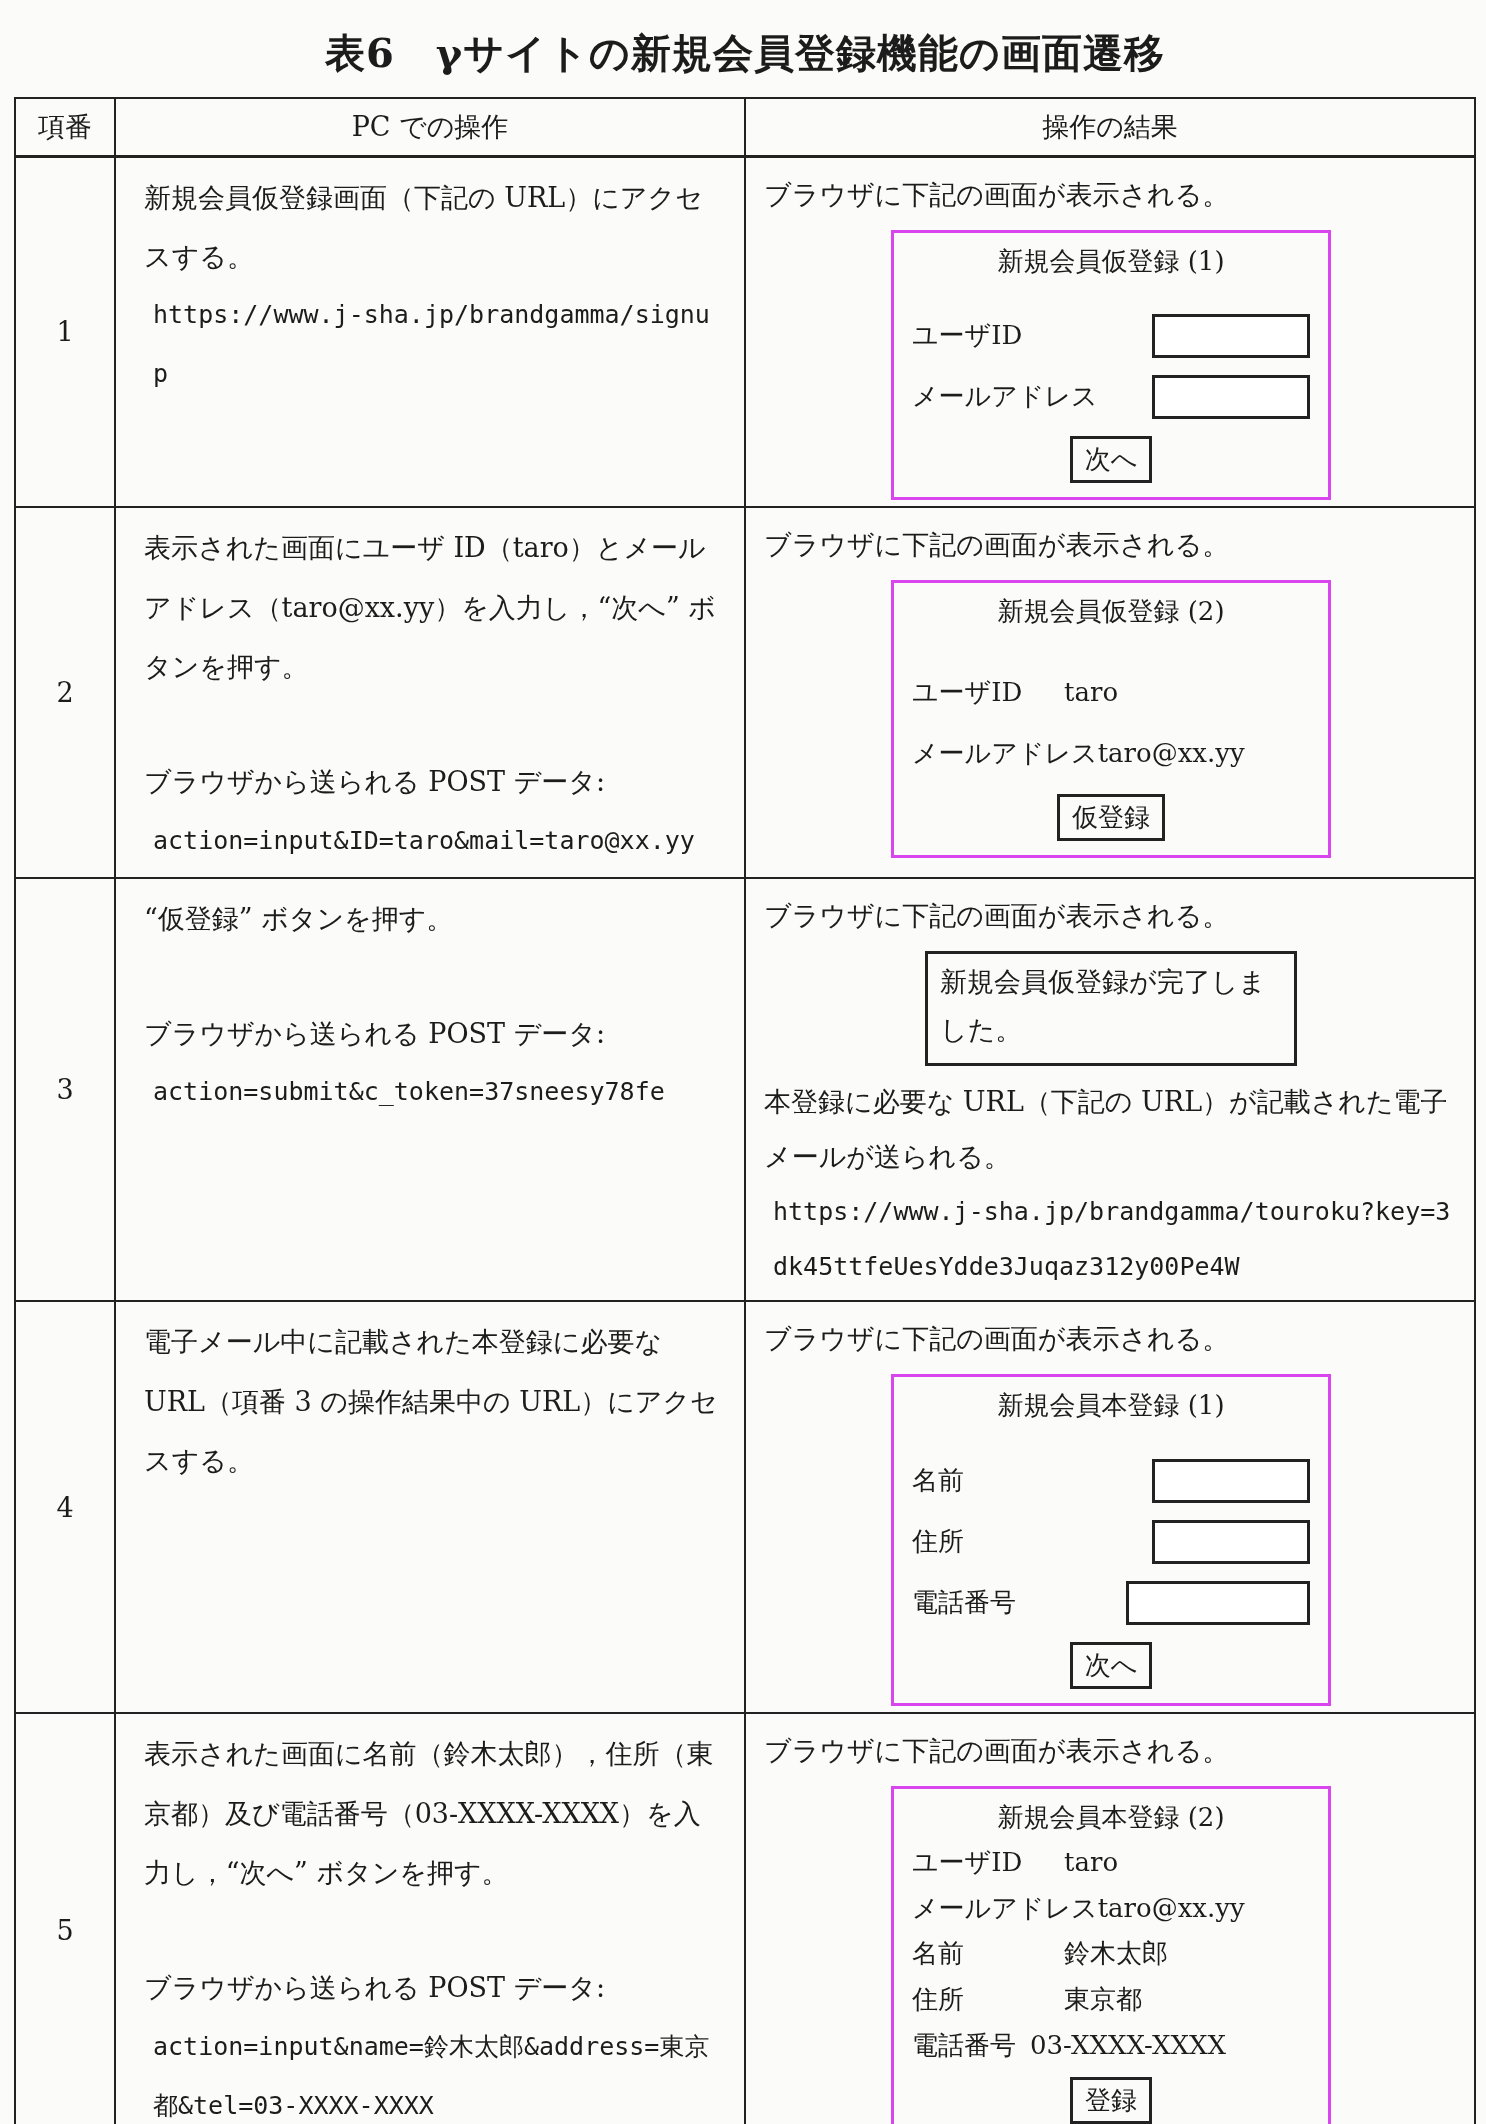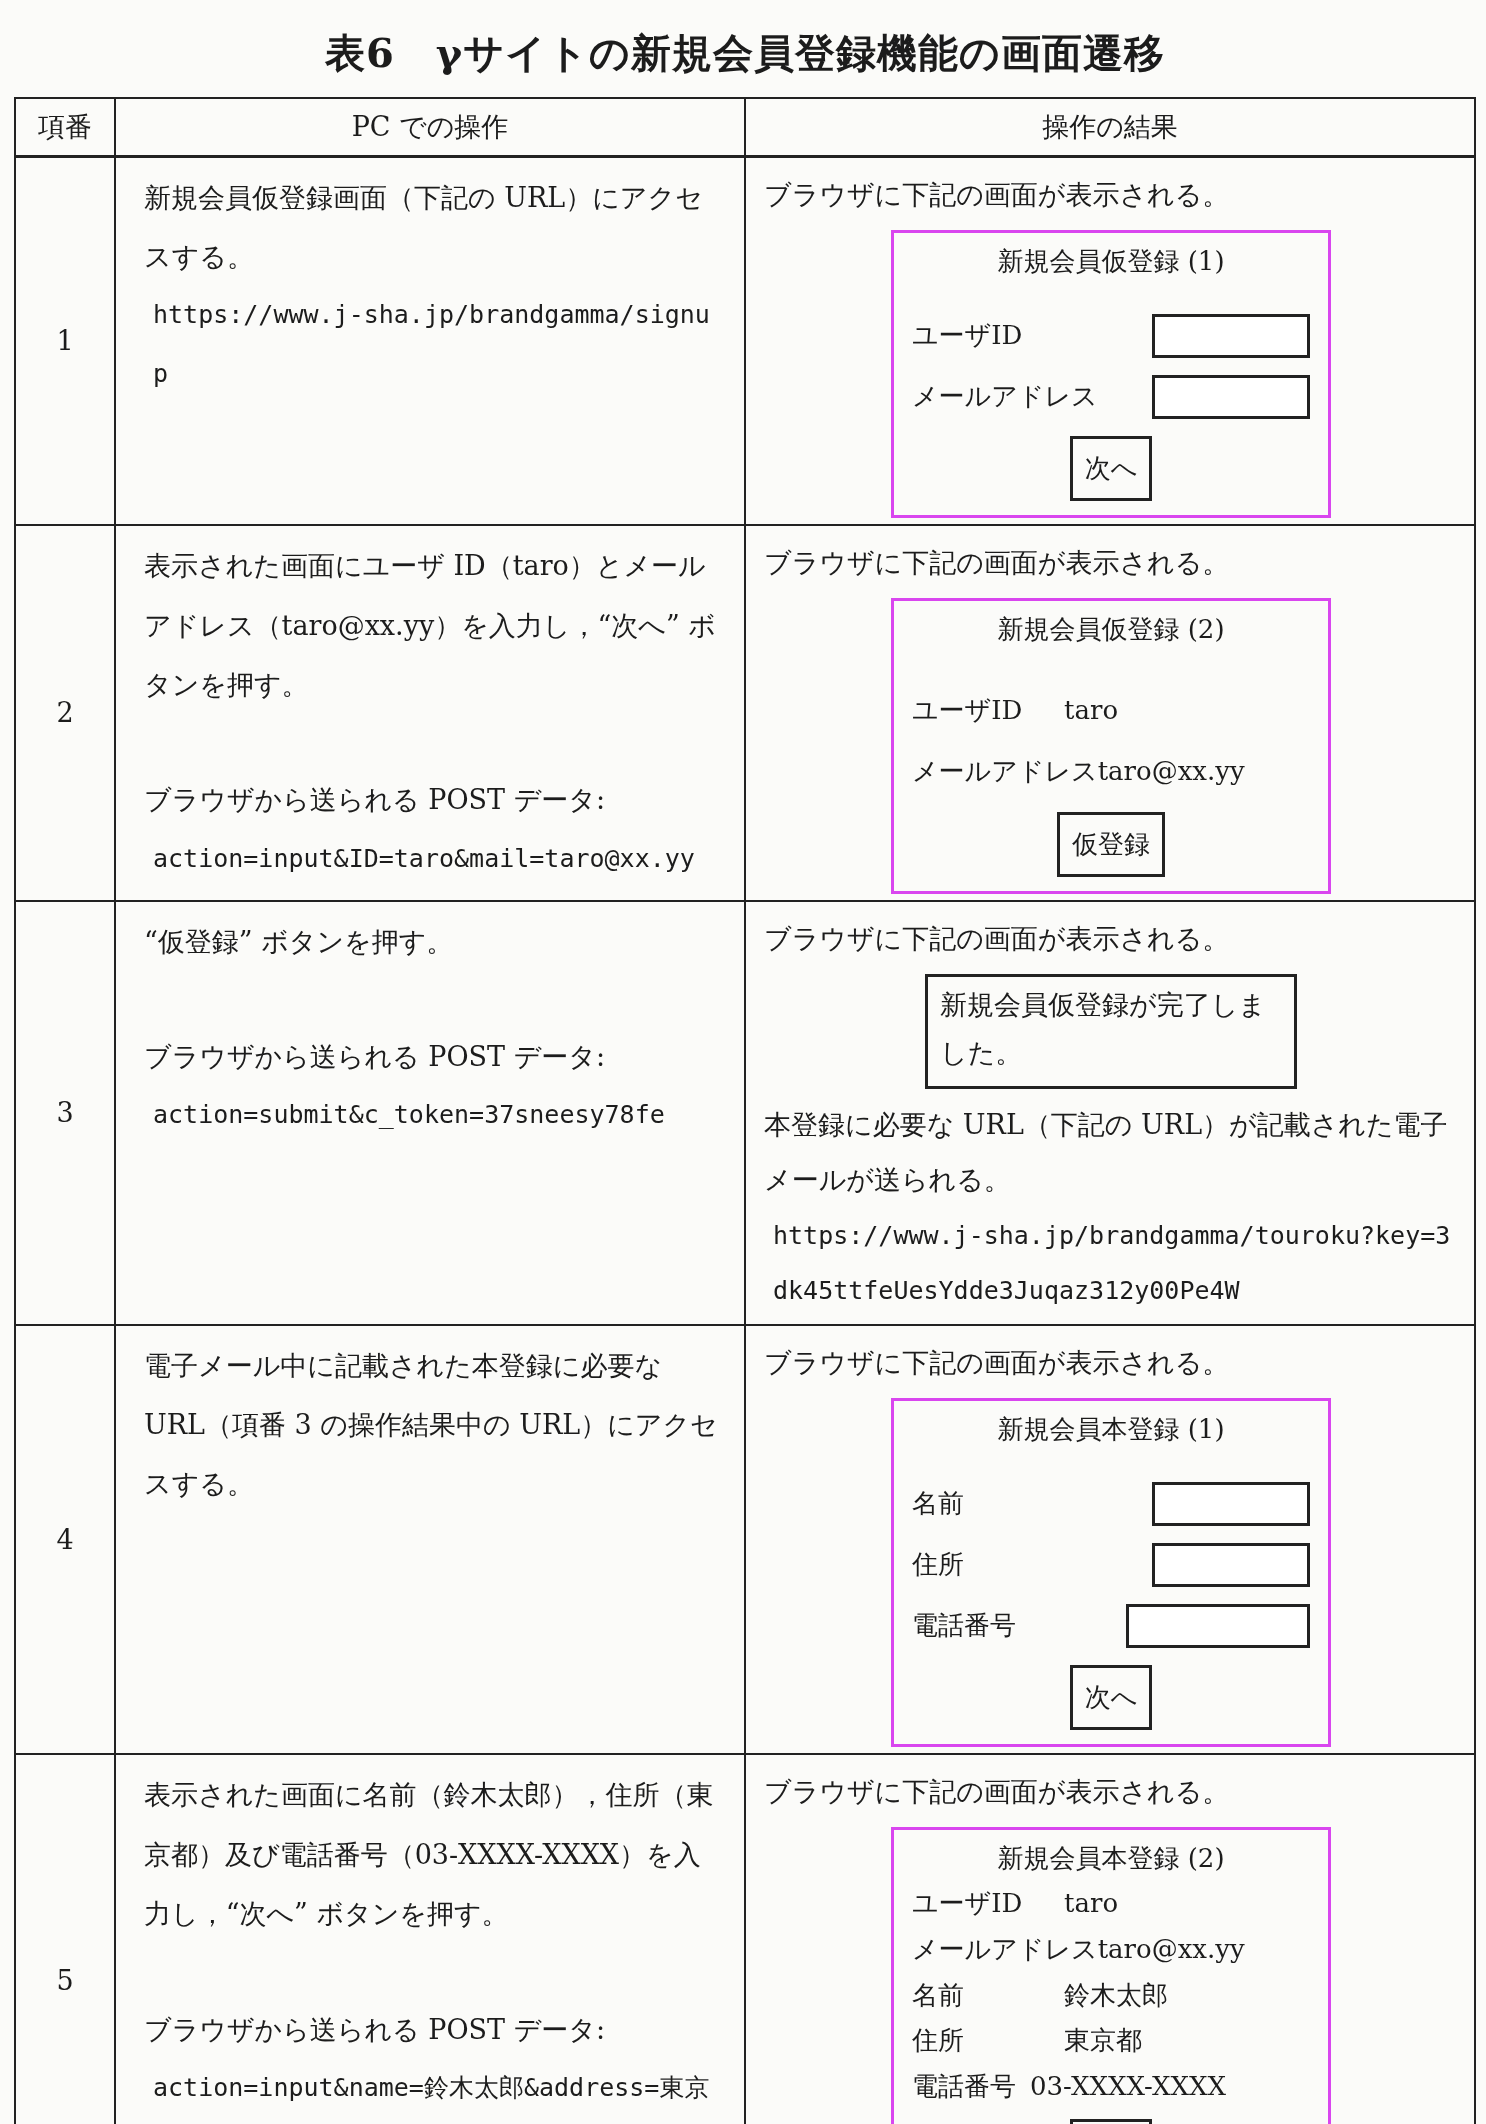--- a/index.html
+++ b/index.html
@@ -19,21 +19,21 @@
   .gap { margin-top:56px; }
   
   .screen { border:3px solid #d946ef; width:440px; margin:8px auto 0; padding:12px 18px 14px; background:#fbfbf9; }
   .s-title { font-size:26px; text-align:center; line-height:1.3; }
   .f-row { display:flex; align-items:center; justify-content:space-between; margin-top:17px; }
   .f-row.mt-lg { margin-top:36px; }
   .f-label { font-size:26px; line-height:1.3; }
   .input-box { width:158px; height:44px; border:3px solid #222; flex:none; background:#fff; }
   .input-box.wide { width:184px; }
   .btn-row { text-align:center; margin-top:17px; }
-  .btn { display:inline-block; border:3px solid #222; font-size:26px; padding:10px 12px; line-height:1.5; background:#fbfbf9; }
+  .btn { display:inline-block; border:3px solid #222; font-size:26px; padding:1px 12px; line-height:1.5; background:#fbfbf9; }
   .i-row { display:flex; font-size:26px; line-height:1.8; margin-top:14px; }
   .i-label { min-width:152px; }
   .screen.compact .i-row { margin-top:2px; line-height:1.68; }
   .screen.compact .btn-row { margin-top:10px; }
   .mt-info { margin-top:40px; }
   .msg-box { border:3px solid #222; width:372px; margin:8px auto 8px; padding:4px 12px 8px; font-size:27px; line-height:1.8; background:#fbfbf9; }
 </style>
 </head>
 <body>
 

